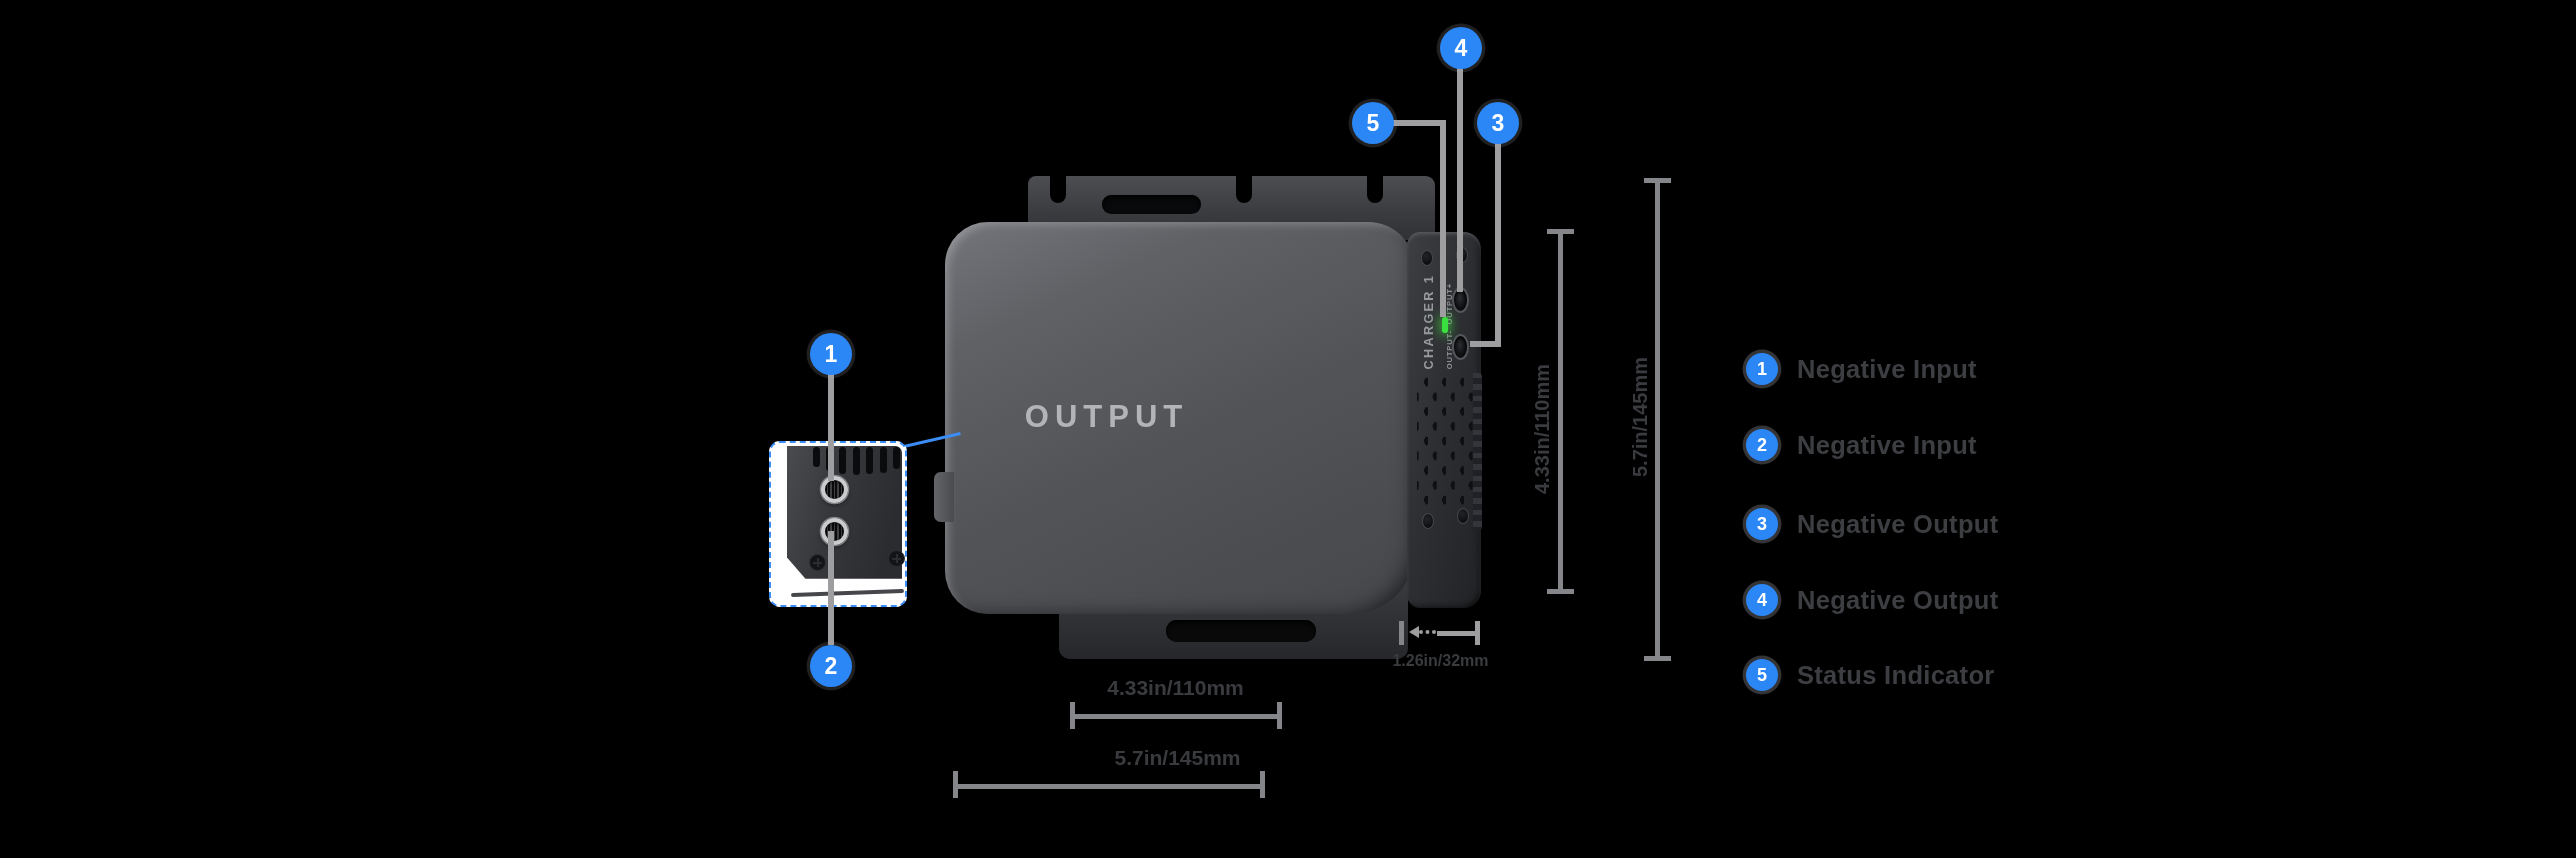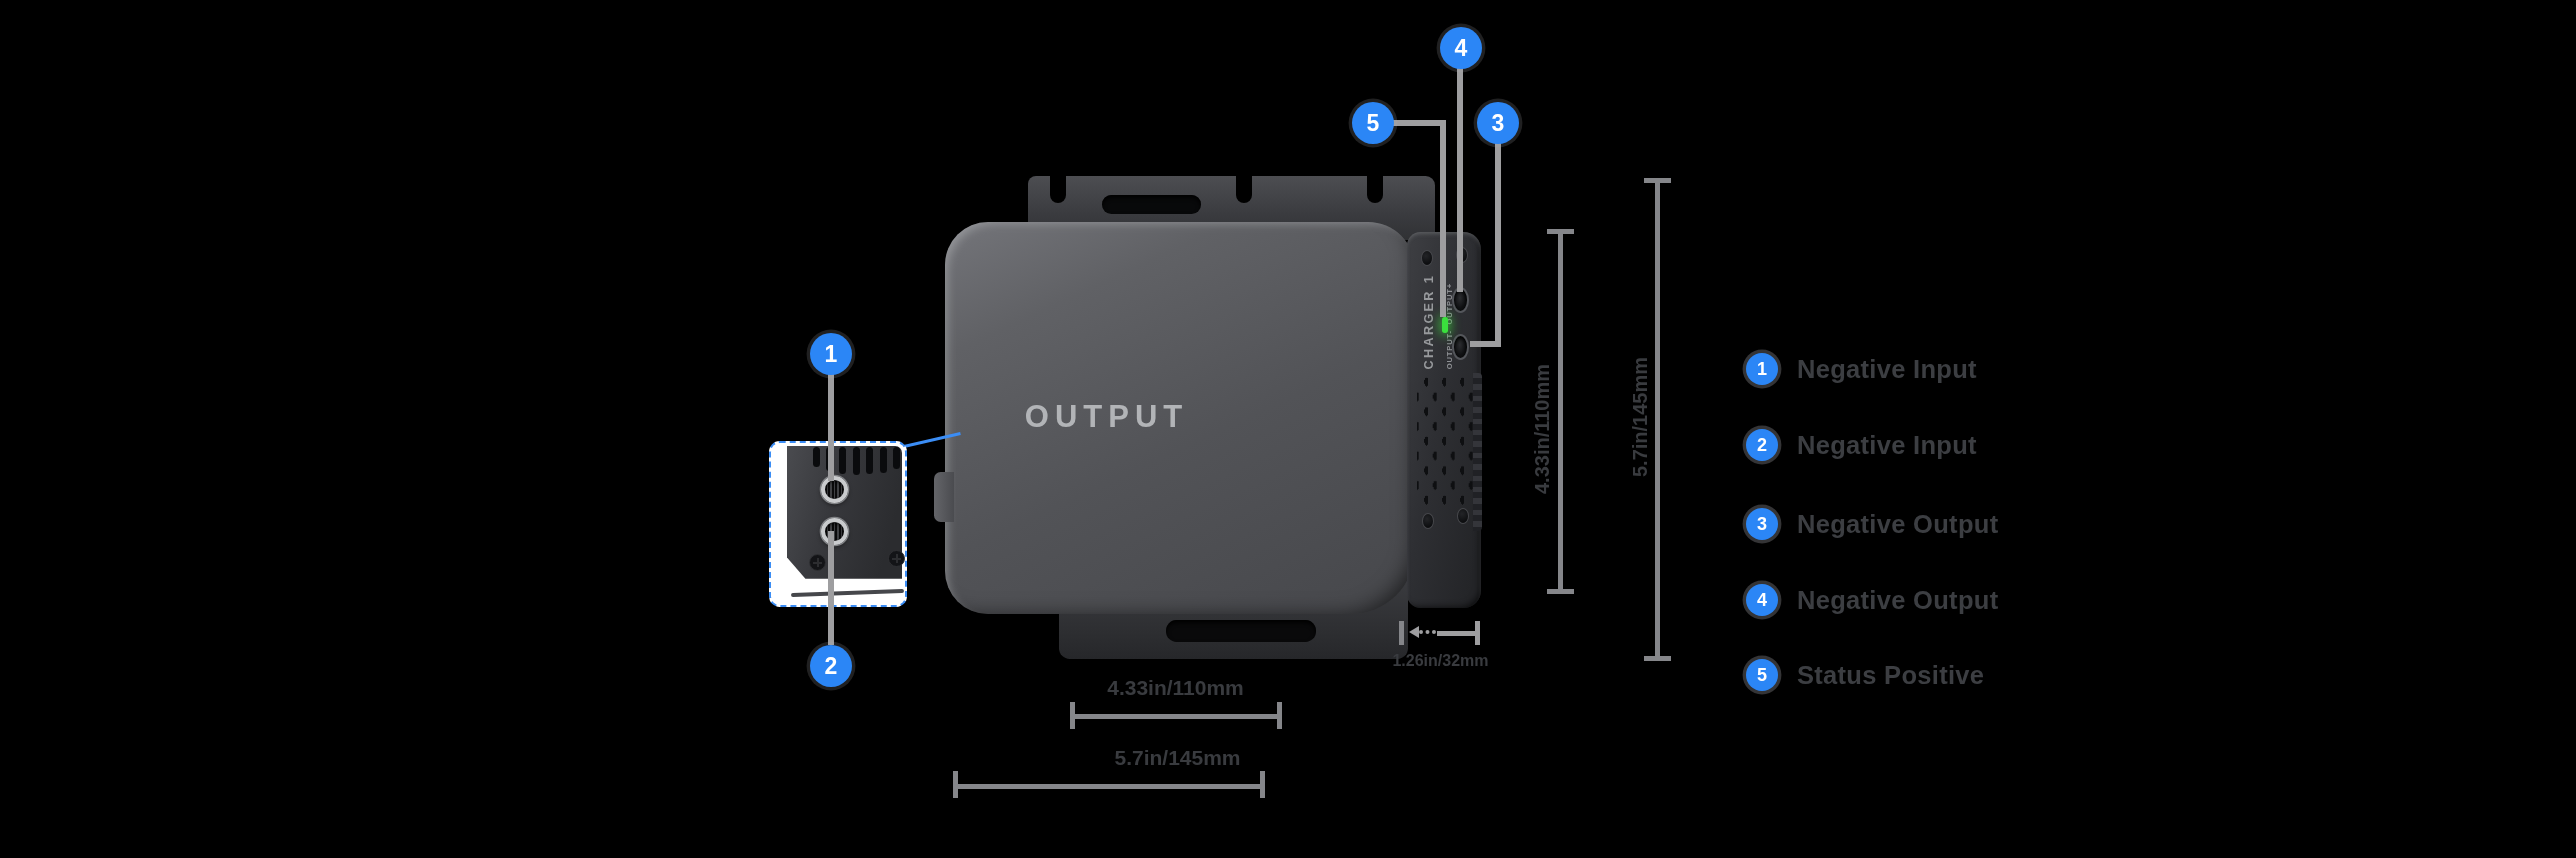--- a/index.html
+++ b/index.html
@@ -194,17 +194,17 @@
   <div class="legend-row" style="top:508px;">
     <div class="legend-badge">3</div>
     <div class="legend-label">Negative Output</div>
   </div>
   <div class="legend-row" style="top:584px;">
     <div class="legend-badge">4</div>
     <div class="legend-label">Negative Output</div>
   </div>
   <div class="legend-row" style="top:659px;">
     <div class="legend-badge">5</div>
-    <div class="legend-label">Status Positive</div>
+    <div class="legend-label">Status Indicator</div>
   </div>
 
 </div>
 
 
 </body></html>

